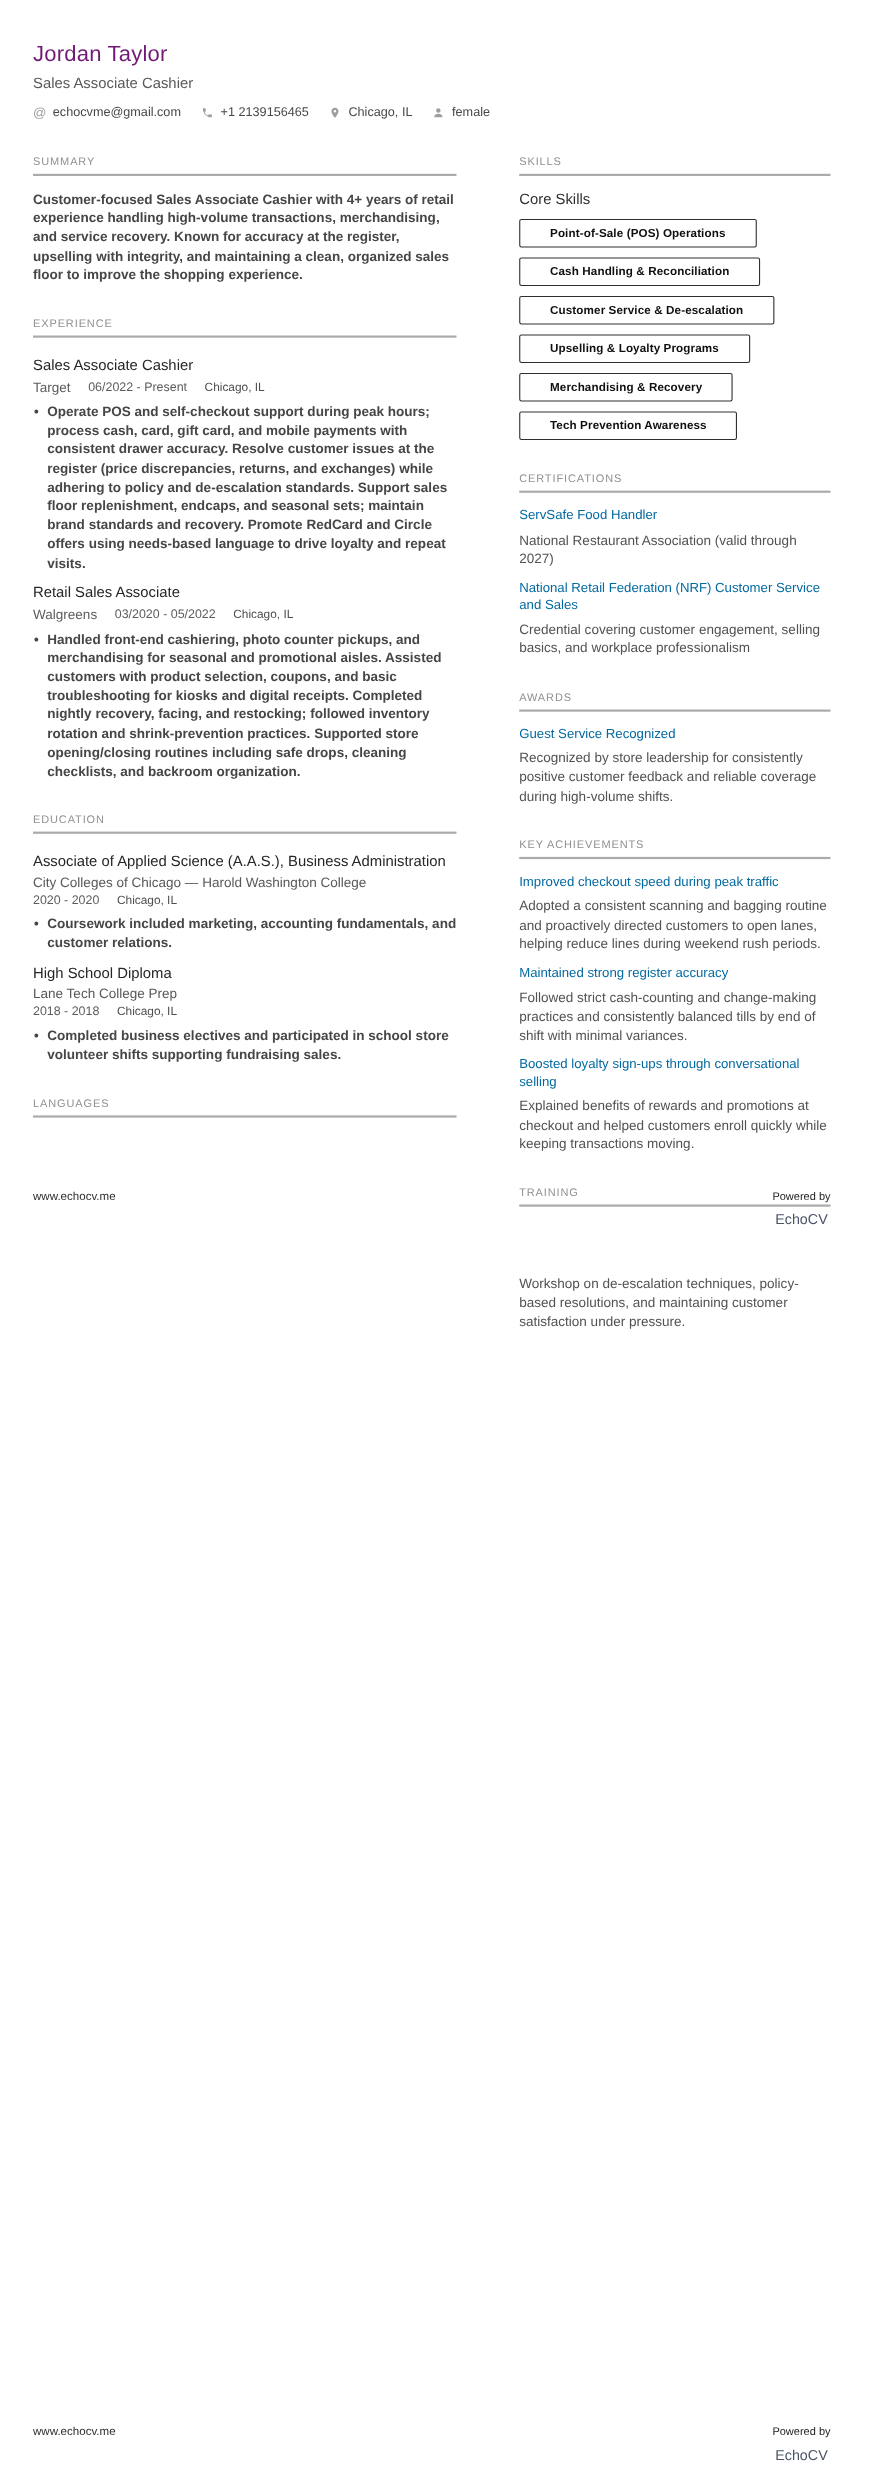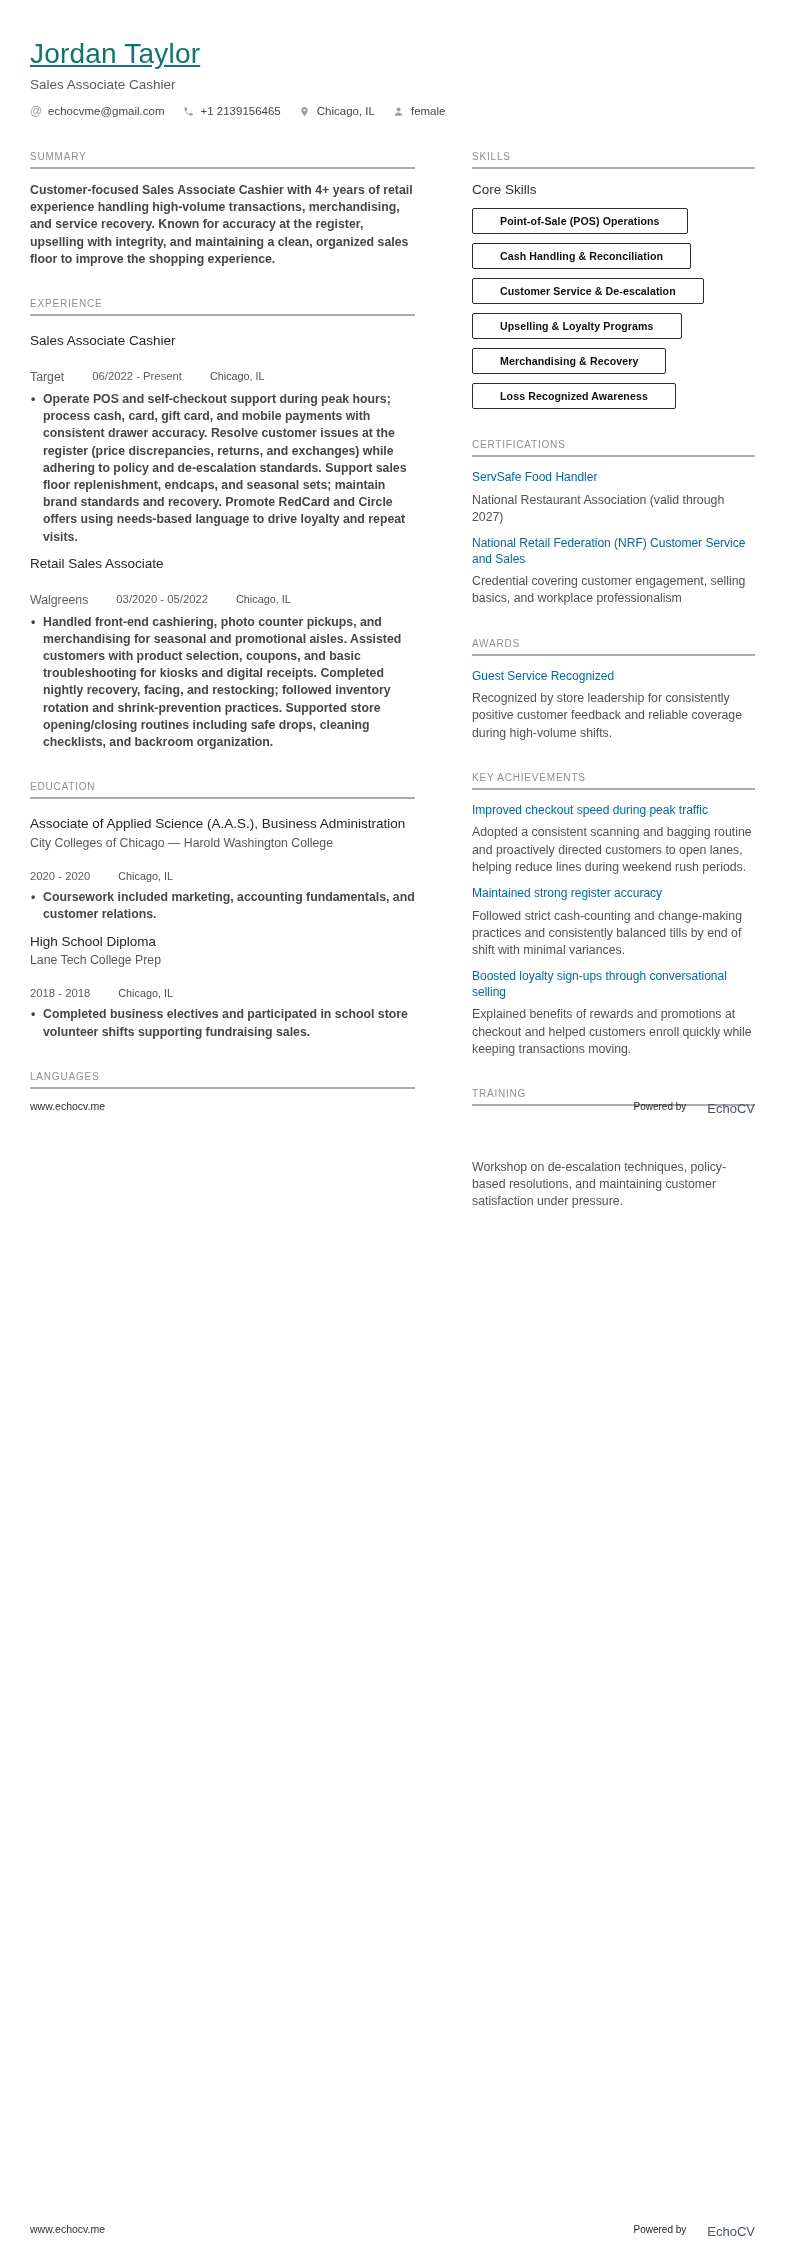--- a/index.html
+++ b/index.html
@@ -13,21 +13,21 @@
   .page {
     width: 794px;
     height: 1123px;
     position: relative;
     background: #ffffff;
     overflow: hidden;
   }
   .content { padding: 38px 39px 0 30px; }
 
   
-  .name { font-size: 28px; font-weight: 400; color: #0f766e; letter-spacing: 0.2px; text-decoration: underline; }
+  .name { font-size: 20px; font-weight: 400; color: #701a75; letter-spacing: 0.2px; }
   .job-title { font-size: 13.5px; color: #5a5a5a; margin-top: 7px; }
   .contact-row { display: flex; align-items: center; gap: 18px; margin-top: 13px; }
   .contact-item { display: flex; align-items: center; gap: 6px; font-size: 11.5px; color: #474747; }
   .cicon { width: 12px; height: 12px; display: inline-flex; align-items: center; justify-content: center; color: #9e9e9e; }
   .cicon svg { width: 11px; height: 11px; fill: #9e9e9e; }
   .at-glyph { font-size: 12px; color: #9e9e9e; line-height: 1; }
 
   
   .columns { display: flex; margin-top: 34px; }
   .col-left { width: 385px; }
@@ -42,21 +42,21 @@
     padding-bottom: 5px;
     border-bottom: 2px solid #ababab;
   }
   .section-body { padding-top: 13px; }
   .body-text { font-size: 12.3px; line-height: 1.4; color: #464646; font-weight: bold; }
 
   
   .entry { margin-bottom: 10px; }
   .entry-title { font-size: 13.5px; color: #262626; line-height: 1.25; margin-top: 4px; }
   .entry-school { font-size: 12.3px; color: #595959; margin-top: 3px; }
-  .entry-meta { display: flex; align-items: flex-start; gap: 28px; margin-top: 20px; }
+  .entry-meta { display: flex; align-items: center; gap: 16px; margin-top: 4px; }
   .meta-company { font-size: 12.3px; color: #5d5d5d; }
   .meta-dates { font-size: 11.3px; color: #5d5d5d; }
   .meta-location { font-size: 10.8px; color: #4d4d4d; }
   .bullet { position: relative; padding-left: 13px; margin-top: 7px; }
   .bullet::before { content: "•"; position: absolute; left: 1px; top: 0; color: #464646; font-size: 12.3px; }
 
   
   .lang-row { display: flex; }
   .lang-item { display: flex; align-items: baseline; gap: 8px; }
   .lang-item.first { width: 206px; }
@@ -85,21 +85,21 @@
   .footer {
     position: absolute;
     left: 30px;
     right: 39px;
     bottom: 7px;
     display: flex;
     justify-content: space-between;
     align-items: baseline;
   }
   .footer-site { font-size: 10.5px; color: #2e2e2e; text-decoration: none; }
-  .powered { display: flex; align-items: flex-start; gap: 21px; }
+  .powered { display: flex; align-items: center; gap: 7px; flex-direction: column; }
   .powered-prefix { font-size: 10px; color: #1c1c1c; }
   .powered-brand { font-size: 13px; color: #4c5568; }
 
   
   .page2-continuation {
     position: absolute;
     left: 472px;
     top: 36px;
     width: 283px;
     font-size: 12.3px;
@@ -223,21 +223,21 @@
 
         <div class="section">
           <div class="section-heading">SKILLS</div>
           <div class="section-body">
             <div class="group-title">Core Skills</div>
             <div class="chip">Point-of-Sale (POS) Operations</div>
             <div class="chip">Cash Handling &amp; Reconciliation</div>
             <div class="chip">Customer Service &amp; De-escalation</div>
             <div class="chip">Upselling &amp; Loyalty Programs</div>
             <div class="chip">Merchandising &amp; Recovery</div>
-            <div class="chip">Loss Recognized Awareness</div>
+            <div class="chip">Tech Prevention Awareness</div>
           </div>
         </div>
 
         <div class="section">
           <div class="section-heading">CERTIFICATIONS</div>
           <div class="section-body">
             <div class="item-title" style="margin-top:0;">ServSafe Food Handler</div>
             <div class="item-desc">National Restaurant Association (valid through 2027)</div>
             <div class="item-title">National Retail Federation (NRF) Customer Service and Sales</div>
             <div class="item-desc">Credential covering customer engagement, selling basics, and workplace professionalism</div>

